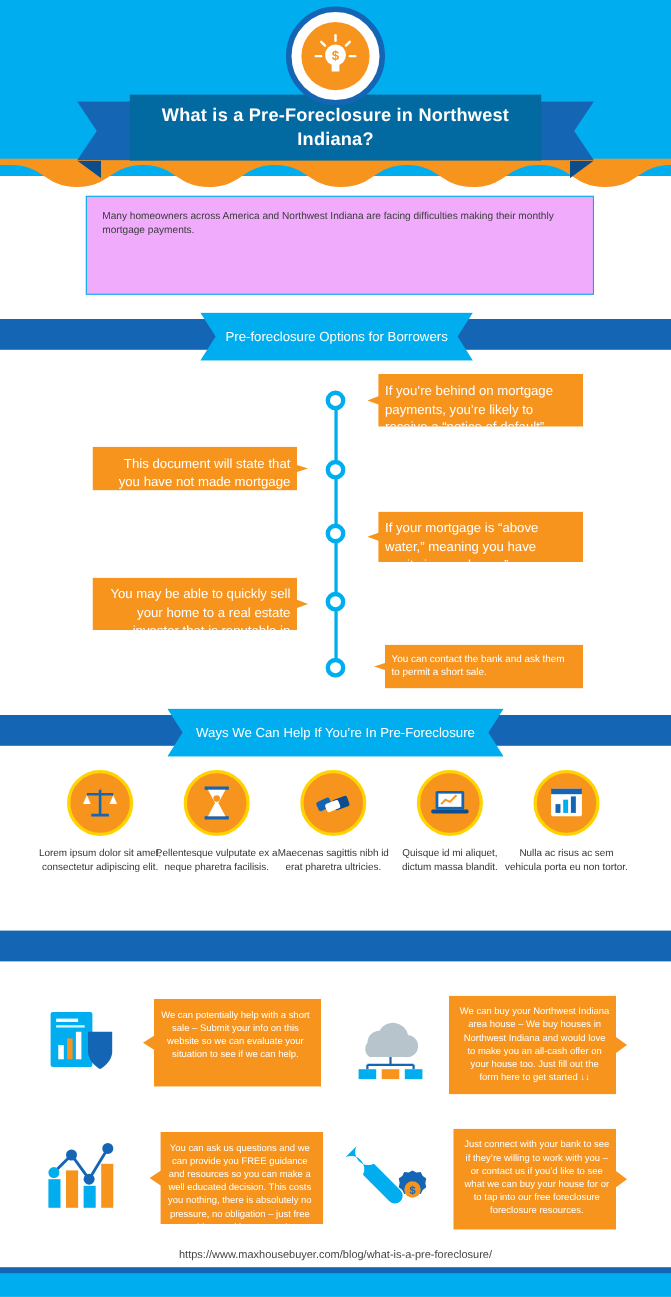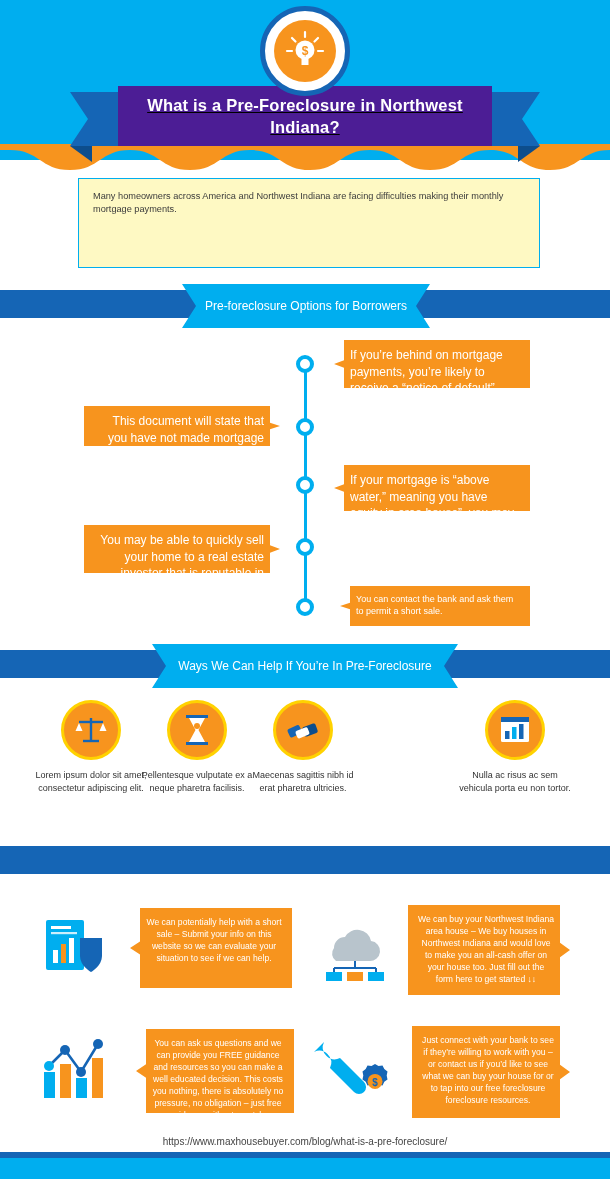--- a/index.html
+++ b/index.html
@@ -37,32 +37,31 @@
     position:absolute; top:6px; width:80px; height:54px; background:#1565b5;
   }
   .ribbon-left { left:70px; clip-path: polygon(0 0, 100% 0, 100% 100%, 0 100%, 18px 50%); }
   .ribbon-right { right:70px; clip-path: polygon(0 0, 100% 0, calc(100% - 18px) 50%, 100% 100%, 0 100%); }
   .ribbon-fold-l { position:absolute; left:70px; top:60px; width:22px; height:16px; background:#0d4d8c;
     clip-path: polygon(0 0, 100% 0, 100% 100%); }
   .ribbon-fold-r { position:absolute; right:70px; top:60px; width:22px; height:16px; background:#0d4d8c;
     clip-path: polygon(0 0, 100% 0, 0 100%); }
   .ribbon-main {
     position:absolute; left:118px; top:0; width:374px; height:60px;
-    background:#4c1d95; display:flex; align-items:center; justify-content:flex-start;
+    background:#0369a1; display:flex; align-items:center; justify-content:flex-start;
     text-align:center;
-    text-decoration:underline;
   }
   .ribbon-main h1 {
     color:#fff; font-size:16.5px; font-weight:bold; line-height:1.35; letter-spacing:0.2px;
   }
 
   
   .intro-box {
     position:absolute; left:78px; top:178px; width:462px; height:90px;
-    border:1px solid #00AEEF; background:#fef9c3; padding:11px 14px;
+    border:1px solid #00AEEF; background:#f0abfc; padding:11px 14px;
   }
   .intro-box p { font-size:9.2px; color:#3b3b3b; line-height:1.45; }
   .intro-box p + p { margin-top:10px; }
 
   
   .band {
     position:absolute; left:0; width:610px; height:28px; background:#1565b5;
   }
   .band-tab {
     position:absolute; height:44px; background:#00AEEF;
@@ -209,20 +208,31 @@
     <div class="icon-circle">
       <svg width="34" height="30" viewBox="0 0 34 30">
         <rect x="2" y="12" width="13" height="9" rx="2" fill="#1565b5" transform="rotate(-25 8 16)"></rect>
         <rect x="17" y="10" width="14" height="10" rx="2" fill="#0d4d8c" transform="rotate(-20 24 15)"></rect>
         <rect x="10" y="14" width="13" height="8" rx="2" fill="#ffffff" transform="rotate(-22 16 18)"></rect>
       </svg>
     </div>
     <div class="icon-cap">Maecenas sagittis nibh id erat pharetra ultricies.</div>
   </div>
 
+  <div class="icon-col" style="left:353px;">
+    <div class="icon-circle">
+      <svg width="36" height="28" viewBox="0 0 36 28">
+        <rect x="5" y="3" width="26" height="17" rx="1.5" fill="#1565b5"></rect>
+        <rect x="7.5" y="5.5" width="21" height="12" fill="#ffffff"></rect>
+        <polyline points="10,15 14,11 18,13 24,7" fill="none" stroke="#F7941E" stroke-width="1.8"></polyline>
+        <rect x="1" y="20" width="34" height="3.5" rx="1.5" fill="#0d4d8c"></rect>
+      </svg>
+    </div>
+    <div class="icon-cap">Quisque id mi aliquet, dictum massa blandit.</div>
+  </div>
 
   <div class="icon-col" style="left:459px;">
     <div class="icon-circle">
       <svg width="32" height="30" viewBox="0 0 32 30">
         <rect x="2" y="2" width="28" height="25" rx="1.5" fill="#ffffff"></rect>
         <rect x="2" y="2" width="28" height="5" fill="#1565b5"></rect>
         <rect x="6" y="16" width="4.5" height="8" fill="#1565b5"></rect>
         <rect x="13" y="12" width="4.5" height="12" fill="#00AEEF"></rect>
         <rect x="20" y="9" width="4.5" height="15" fill="#1565b5"></rect>
       </svg>

